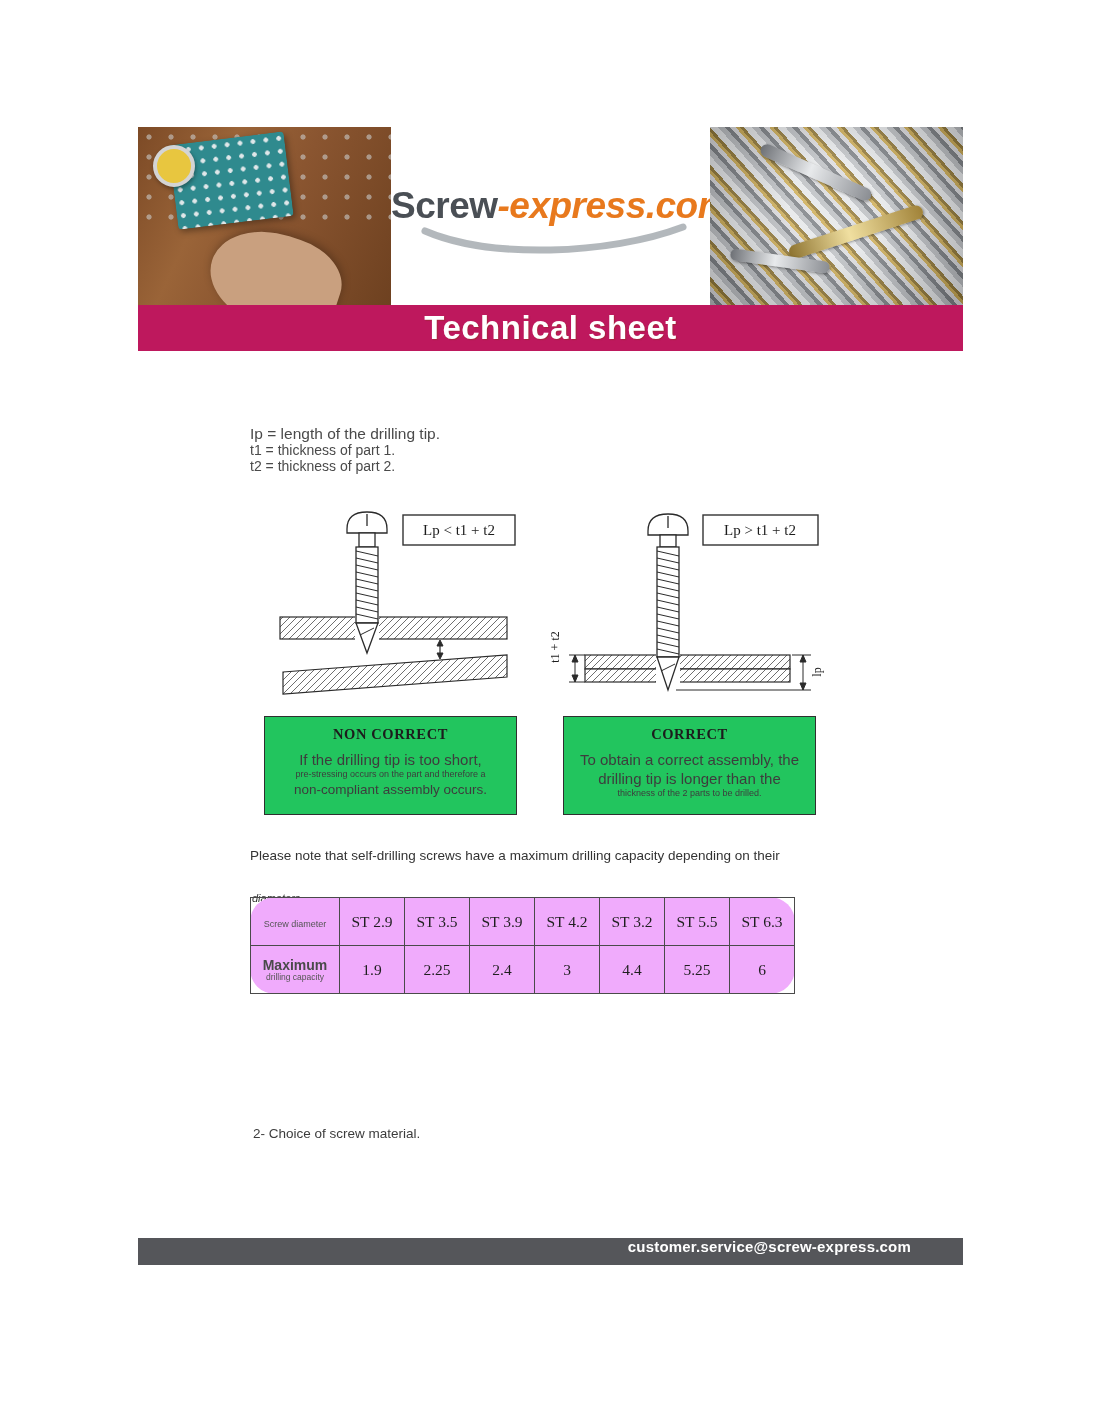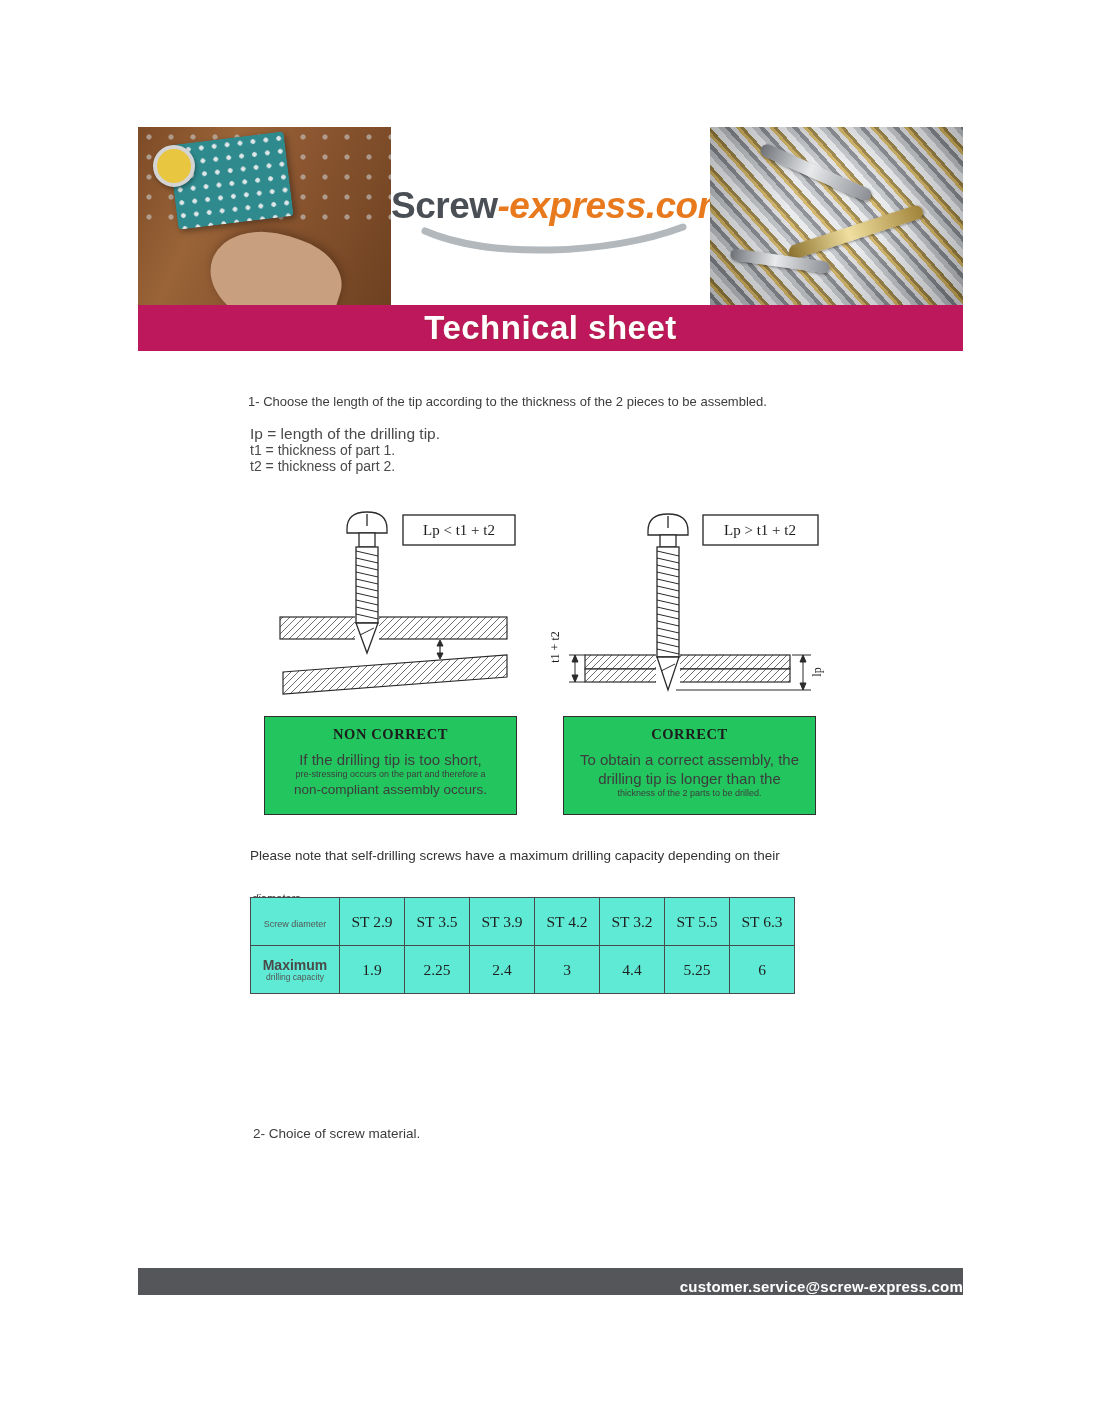--- a/index.html
+++ b/index.html
@@ -74,34 +74,34 @@
   .vline-big{font-size:15px;color:#3d3d3d;line-height:19px;}
   .vline-small{font-size:9px;color:#3d3d3d;line-height:11px;}
   .vb-left .vline-big.first{margin-top:7px;}
   .vb-right .vline-big.first{margin-top:7px;}
 
   
   .note1{left:250px;top:848px;font-size:13.5px;color:#333;}
   .note2{left:252px;top:892px;font-size:11px;color:#333;font-style:italic;}
 
   
-  .cap-table{position:absolute;left:250px;top:897px;border-collapse:collapse;background:#5eead4;}
+  .cap-table{position:absolute;left:250px;top:897px;border-collapse:collapse;background:#f0abfc;border-radius:25px;}
   .cap-table td{border:1px solid #4a4a4a;text-align:center;vertical-align:middle;
     height:47px;padding:0;}
   .cap-table td.labelcol{width:88px;}
   .cap-table td.valcol{width:64px;font-family:"Liberation Serif", serif;font-size:15.5px;color:#1f1f1f;}
   .small-label{font-size:9px;color:#555;}
   .max-label{font-size:14px;color:#4a4a4a;line-height:14px;font-weight:bold;}
   .max-sub{font-size:8.5px;color:#555;}
 
   .h2-line{left:253px;top:1126px;font-size:13.5px;color:#3c3c3c;}
 
   
-  .footer-bar{position:absolute;left:138px;top:1268px;width:825px;height:27px;background:#55565a;
-    display:flex;align-items:flex-end;justify-content:flex-end;box-sizing:border-box;}
+  .footer-bar{position:absolute;left:138px;top:1238px;width:825px;height:27px;background:#55565a;
+    display:flex;align-items:flex-start;justify-content:flex-end;padding-right:52px;box-sizing:border-box;}
   .footer-text{color:#ffffff;font-size:15px;font-weight:bold;letter-spacing:.2px;}
 </style>
 </head>
 <body>
 
 <div id="canvas">
 
   <div class="banner">
     <div class="photo photo-left">
       <div class="dots-overlay"></div>
@@ -121,21 +121,20 @@
       <div class="screw-sil sil1"></div>
       <div class="screw-sil sil2"></div>
       <div class="screw-sil sil3"></div>
     </div>
   </div>
 
   <div class="title-bar">
     <span class="title-bar-text">Technical sheet</span>
   </div>
 
-  <div class="abs h1-line">1- Choose the length of the tip according to the thickness of the 2 pieces to be assembled.</div>
 
   <div class="abs legend">
     <div class="l1">Ip = length of the drilling tip.</div>
     <div class="l2">t1 = thickness of part 1.</div>
     <div class="l2">t2 = thickness of part 2.</div>
   </div>
 
   <svg class="diag diag-left" width="270" height="200" viewBox="0 0 270 200">
     <defs>
       <pattern id="hatchL" patternUnits="userSpaceOnUse" width="7" height="7">

